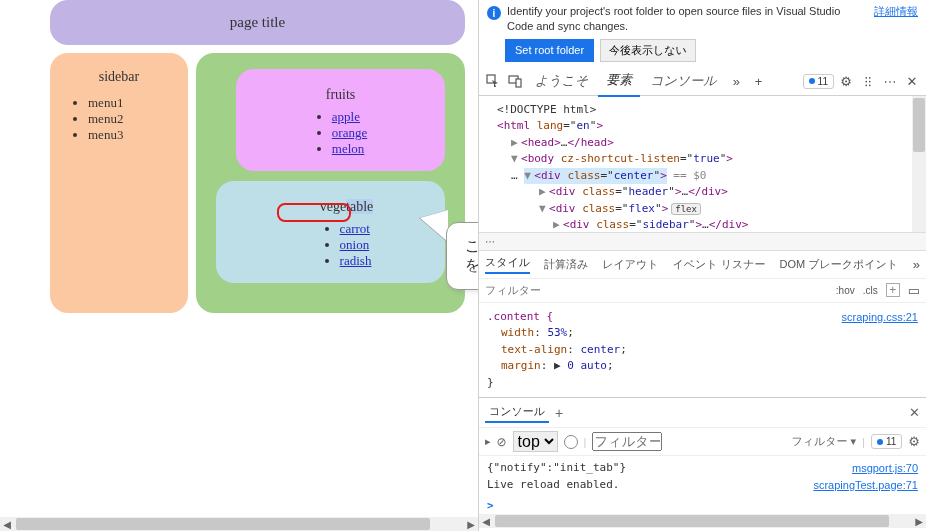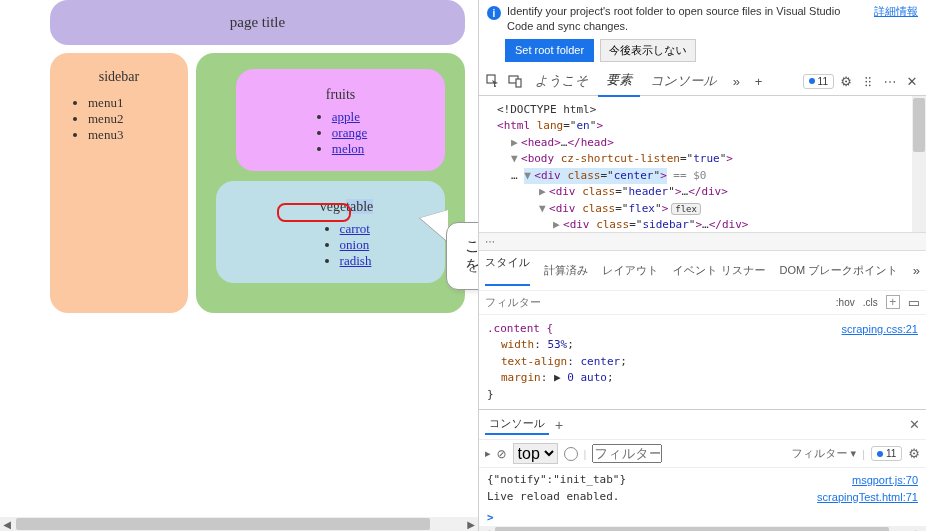--- a/index.html
+++ b/index.html
@@ -57,21 +57,21 @@
 .attr { color: #994500; }
 .val { color: #1a1aa6; }
 .txt { color: #333; }
 .eqq { color: #333; }
 .dom-hl { background: #cfe8fc; display: inline-block; }
 .flex-badge { background: #f0f0f0; border: 1px solid #bbb; font-size: 9px; padding: 0 3px; border-radius: 3px; margin-left: 3px; }
 
 .crumbs { border-top: 1px solid #ddd; border-bottom: 1px solid #ddd; padding: 3px 6px; font-size: 10px; color: #555; display: flex; align-items: center; gap: 4px; background: #f6f6f6; }
 
 .styles-tabs { display: flex; align-items: center; padding: 4px 6px; gap: 14px; font-size: 11px; color: #555; border-bottom: 1px solid #eee; }
-.styles-tabs .active { color: #333; border-bottom: 2px solid #1a73e8; padding-bottom: 14px; }
+.styles-tabs .active { color: #333; border-bottom: 2px solid #1a73e8; padding-bottom: 2px; }
 .styles-tabs .chev { margin-left: auto; font-size: 13px; }
 .styles-filter { display: flex; align-items: center; padding: 4px 6px; gap: 8px; font-size: 11px; color: #888; border-bottom: 1px solid #eee; }
 .styles-filter input { border: none; outline: none; font-size: 11px; flex: 1; }
 .hov-cls { font-size: 10px; color: #555; }
 .plus-box { border: 1px solid #aaa; width: 14px; height: 14px; display: flex; align-items: center; justify-content: center; font-size: 12px; cursor: pointer; }
 
 .styles-body { padding: 6px 8px; font-family: Consolas, monospace; font-size: 11px; line-height: 1.5; flex: 0 0 auto; }
 .styles-body .sel { color: #881280; }
 .styles-body .prop { color: #994500; margin-left: 14px; }
 .styles-body .pval { color: #1a1aa6; }
@@ -242,21 +242,21 @@
       <span><span>フィルター</span> ▾</span>
       <span class="sep">|</span>
       <span class="dt-badge">
           <span class="dot-blue"></span>
           <span>11</span>
         </span>
       <span class="gear-icon">⚙</span>
     </div>
     <div class="console-body">
       <div><span class="src">msgport.js:70</span><span>{"notify":"init_tab"}</span></div>
-      <div><span class="src">scrapingTest.html:71</span><span>Live reload enabled.</span></div>
+      <div><span class="src">scrapingTest.page:71</span><span>Live reload enabled.</span></div>
     </div>
     <div class="console-prompt">&gt;</div>
 
     <div class="hscroll" style="position:relative;">
       <span class="arrow">◀</span>
       <div class="track">
           <div class="thumb" style="left:2px; width:94%;"></div>
         </div>
       <span class="arrow">▶</span>
     </div>

